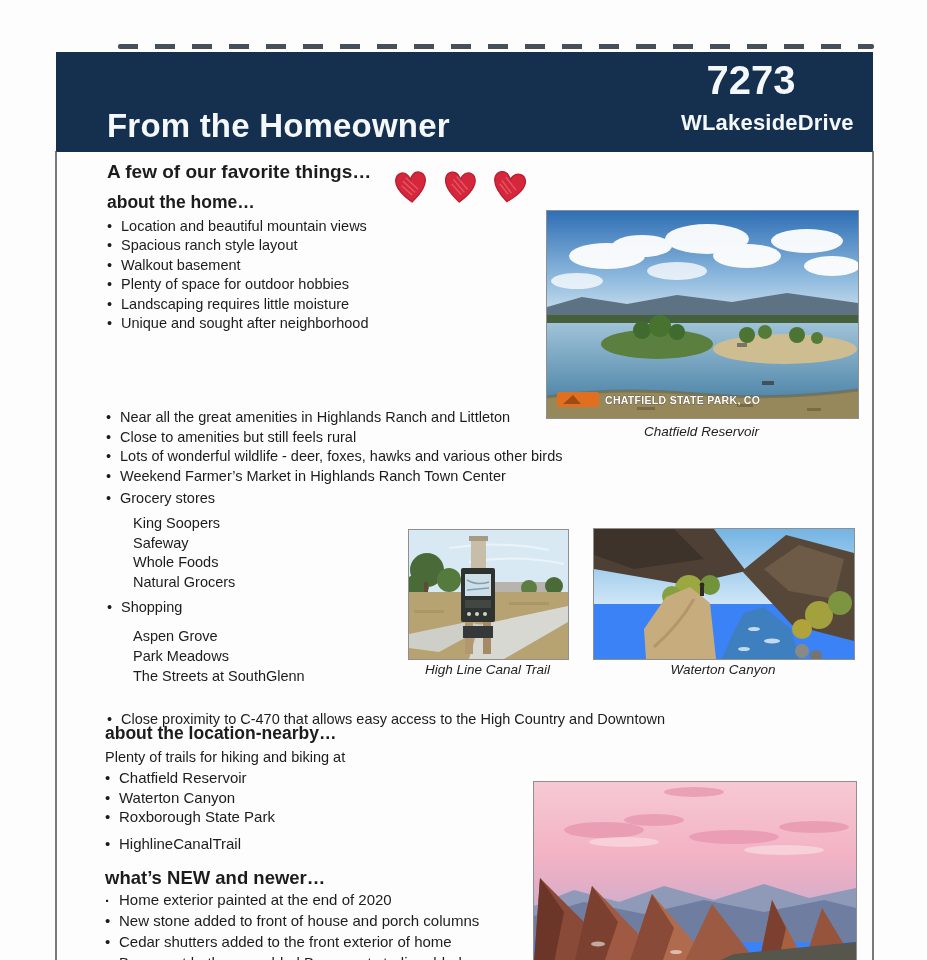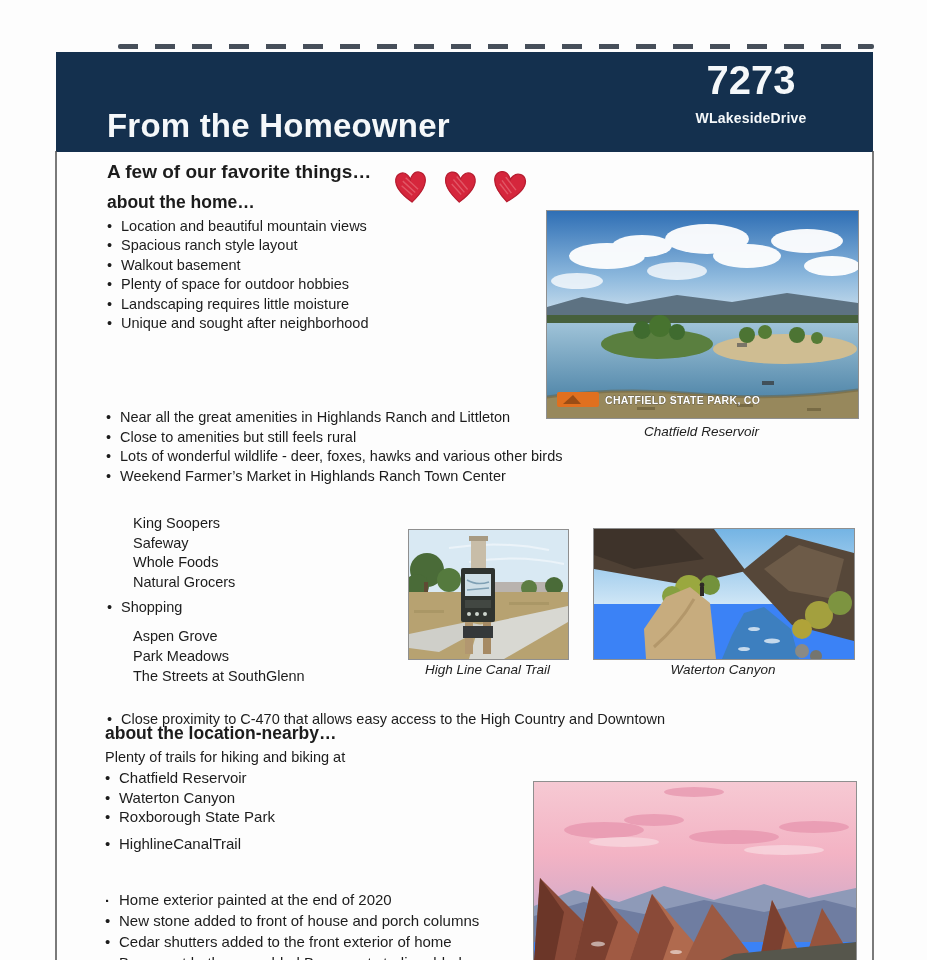--- a/index.html
+++ b/index.html
@@ -6,21 +6,21 @@
   .sheet{position:relative;width:927px;height:960px;overflow:hidden;background:#fdfdfd;
          font-family:"Liberation Sans",sans-serif;color:#1c1c1c;}
   .abs{position:absolute;}
   
   .dashes{left:118px;top:44px;width:756px;height:5px;border-radius:2px;
           background:repeating-linear-gradient(90deg,#26303d 0 20px,transparent 20px 37px);opacity:.85;}
   .band{left:56px;top:52px;width:817px;height:100px;background:#14304e;}
   .band-title{left:51px;bottom:7px;color:#f5f8fa;font-size:33px;font-weight:700;letter-spacing:.2px;}
   .band-right{right:52px;top:6px;width:140px;text-align:center;color:#f5f8fa;}
   .band-number{font-size:40px;font-weight:800;line-height:44px;}
-  .band-street{font-size:14px;font-weight:700;margin-top:8px;letter-spacing:.2px;}
+  .band-street{font-size:22px;font-weight:700;margin-top:8px;letter-spacing:.2px;}
   
   .edge{top:151px;bottom:0;width:2px;background:#4d4d4d;opacity:.75;}
   
   .h1{font-size:19px;font-weight:700;}
   .h2{font-size:17.5px;font-weight:700;}
   .body-list{list-style:none;margin:0;padding:0;font-size:14.5px;}
   .body-list li{position:relative;padding-left:14px;white-space:nowrap;}
   .body-list li::before{content:"•";position:absolute;left:0;top:0;}
   .plain-list{list-style:none;margin:0;padding:0;font-size:14.5px;}
   .plain-list li{white-space:nowrap;}
@@ -84,20 +84,21 @@
     <li>Plenty of space for outdoor hobbies</li>
     <li>Landscaping requires little moisture</li>
     <li>Unique and sought after neighborhood</li>
   </ul>
 
   <ul class="abs body-list lh197" style="left:106px;top:408px;">
     <li>Near all the great amenities in Highlands Ranch and Littleton</li>
     <li>Close to amenities but still feels rural</li>
     <li>Lots of wonderful wildlife - deer, foxes, hawks and various other birds</li>
     <li>Weekend Farmer’s Market in Highlands Ranch Town Center</li>
+    <li style="margin-top:2px;">Grocery stores</li>
   </ul>
   <ul class="abs plain-list lh195" style="left:133px;top:514px;">
     <li>King Soopers</li>
     <li>Safeway</li>
     <li>Whole Foods</li>
     <li>Natural Grocers</li>
   </ul>
   <div class="abs single" style="left:107px;top:599px;">Shopping</div>
   <ul class="abs plain-list lh20" style="left:133px;top:626px;">
     <li>Aspen Grove</li>
@@ -108,20 +109,21 @@
 
   <div class="abs h2" style="left:105px;top:723px;">about the location-nearby…</div>
   <div class="abs" style="left:105px;top:749px;font-size:14.5px;white-space:nowrap;">Plenty of trails for hiking and biking at</div>
   <ul class="abs body-list lh197 loc-list" style="left:105px;top:768px;font-size:15px;">
     <li>Chatfield Reservoir</li>
     <li>Waterton Canyon</li>
     <li>Roxborough State Park</li>
     <li class="gap">HighlineCanalTrail</li>
   </ul>
 
+  <div class="abs h1" style="left:105px;top:867px;font-size:18.5px;">what’s NEW and newer…</div>
   <ul class="abs body-list new-list" style="left:105px;top:889px;">
     <li class="low-dot">Home exterior painted at the end of 2020</li>
     <li>New stone added to front of house and porch columns</li>
     <li>Cedar shutters added to the front exterior of home</li>
     <li>Basement bathroom added Basement studio added</li>
   </ul>
 
   <div class="abs photo" style="left:546px;top:210px;width:311px;height:207px;">
     <svg width="311" height="207" viewBox="0 0 311 207">
       <defs>

